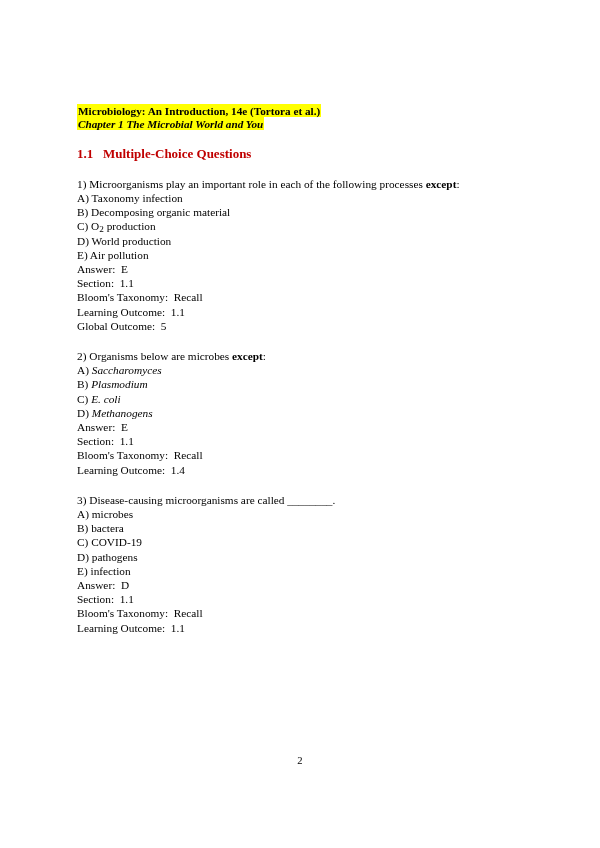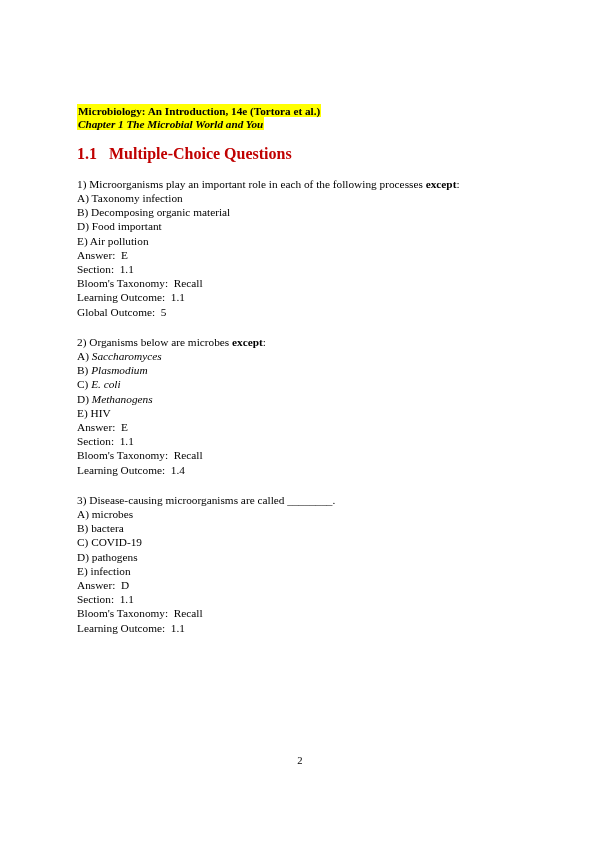--- a/index.html
+++ b/index.html
@@ -44,21 +44,21 @@
   }
   .title-line2 {
     margin-top: 0px;
     font-style: italic;
   }
 
   
   .section-heading {
     color: #c00000;
     font-weight: bold;
-    font-size: 16px;
+    font-size: 13px;
     line-height: 13.6px;
     margin: 16px 0 0 0;
     white-space: pre;
   }
 
   
   .qblock {
     margin-top: 16px;
     font-size: 11.3px;
     line-height: 14.2px;
@@ -105,22 +105,23 @@
 
     <div class="section-heading">1.1   Multiple-Choice Questions</div>
 
     <div class="qblock">
       <div class="qline"><span>1) Microorganisms play an important role in each of the following processes </span><span class="b">except</span><span>:</span></div>
 
       <div class="qline"><span>A)</span><span> Taxonomy infection</span></div>
 
       <div class="qline"><span>B)</span><span> Decomposing organic material</span></div>
 
+      <div class="qline"><span>C) O</span><sub class="o2">2</sub><span> production</span></div>
 
-      <div class="qline"><span>D)</span><span> Food important</span></div>
+      <div class="qline"><span>D)</span><span> World production</span></div>
 
       <div class="qline"><span>E)</span><span> Air pollution</span></div>
 
       <div class="qline">Answer:  E</div>
       <div class="qline">Section:  1.1</div>
       <div class="qline">Bloom's Taxonomy:  Recall</div>
       <div class="qline">Learning Outcome:  1.1</div>
       <div class="qline">Global Outcome:  5</div>
     </div>
 
@@ -128,21 +129,20 @@
       <div class="qline"><span>2) Organisms below are microbes </span><span class="b">except</span><span>:</span></div>
 
       <div class="qline"><span>A)</span> <span class="i">Saccharomyces</span></div>
 
       <div class="qline"><span>B)</span> <span class="i">Plasmodium</span></div>
 
       <div class="qline"><span>C)</span> <span class="i">E. coli</span></div>
 
       <div class="qline"><span>D)</span> <span class="i">Methanogens</span></div>
 
-      <div class="qline"><span>E)</span> <span>HIV</span></div>
 
       <div class="qline">Answer:  E</div>
       <div class="qline">Section:  1.1</div>
       <div class="qline">Bloom's Taxonomy:  Recall</div>
       <div class="qline">Learning Outcome:  1.4</div>
     </div>
 
     <div class="qblock">
       <div class="qline"><span>3) Disease-causing microorganisms are called </span><span class="blank">________</span><span>.</span></div>
 

